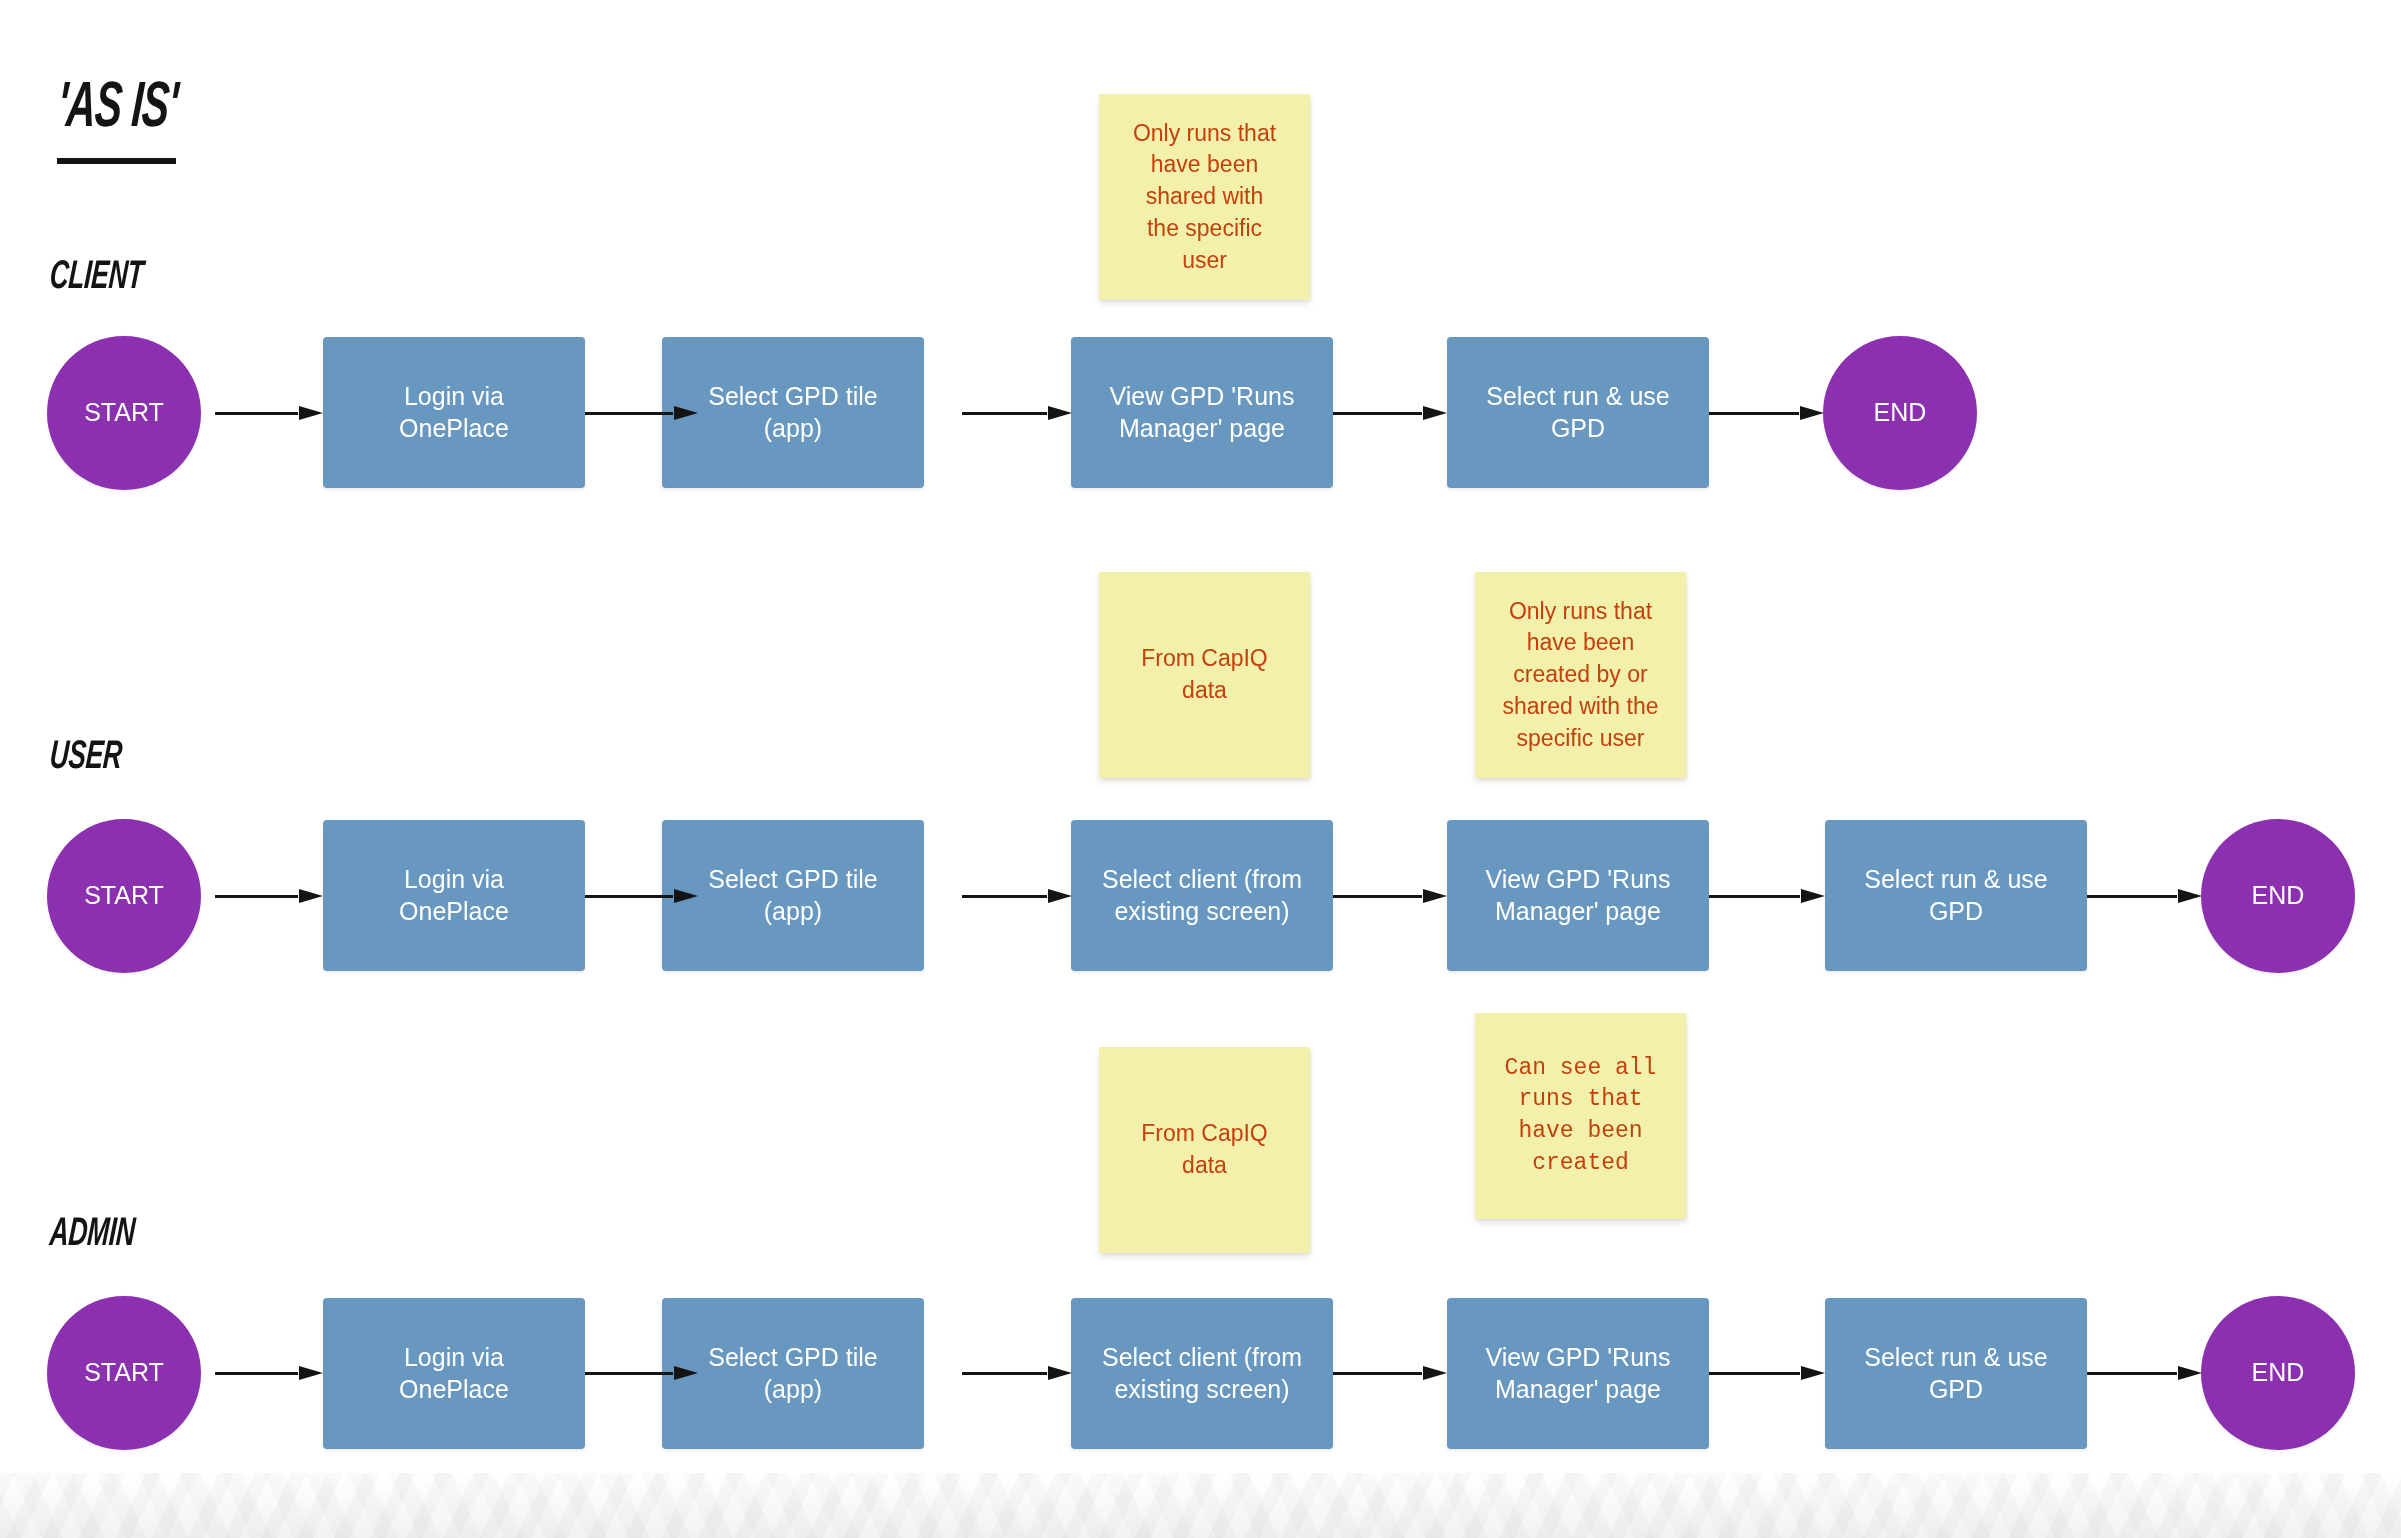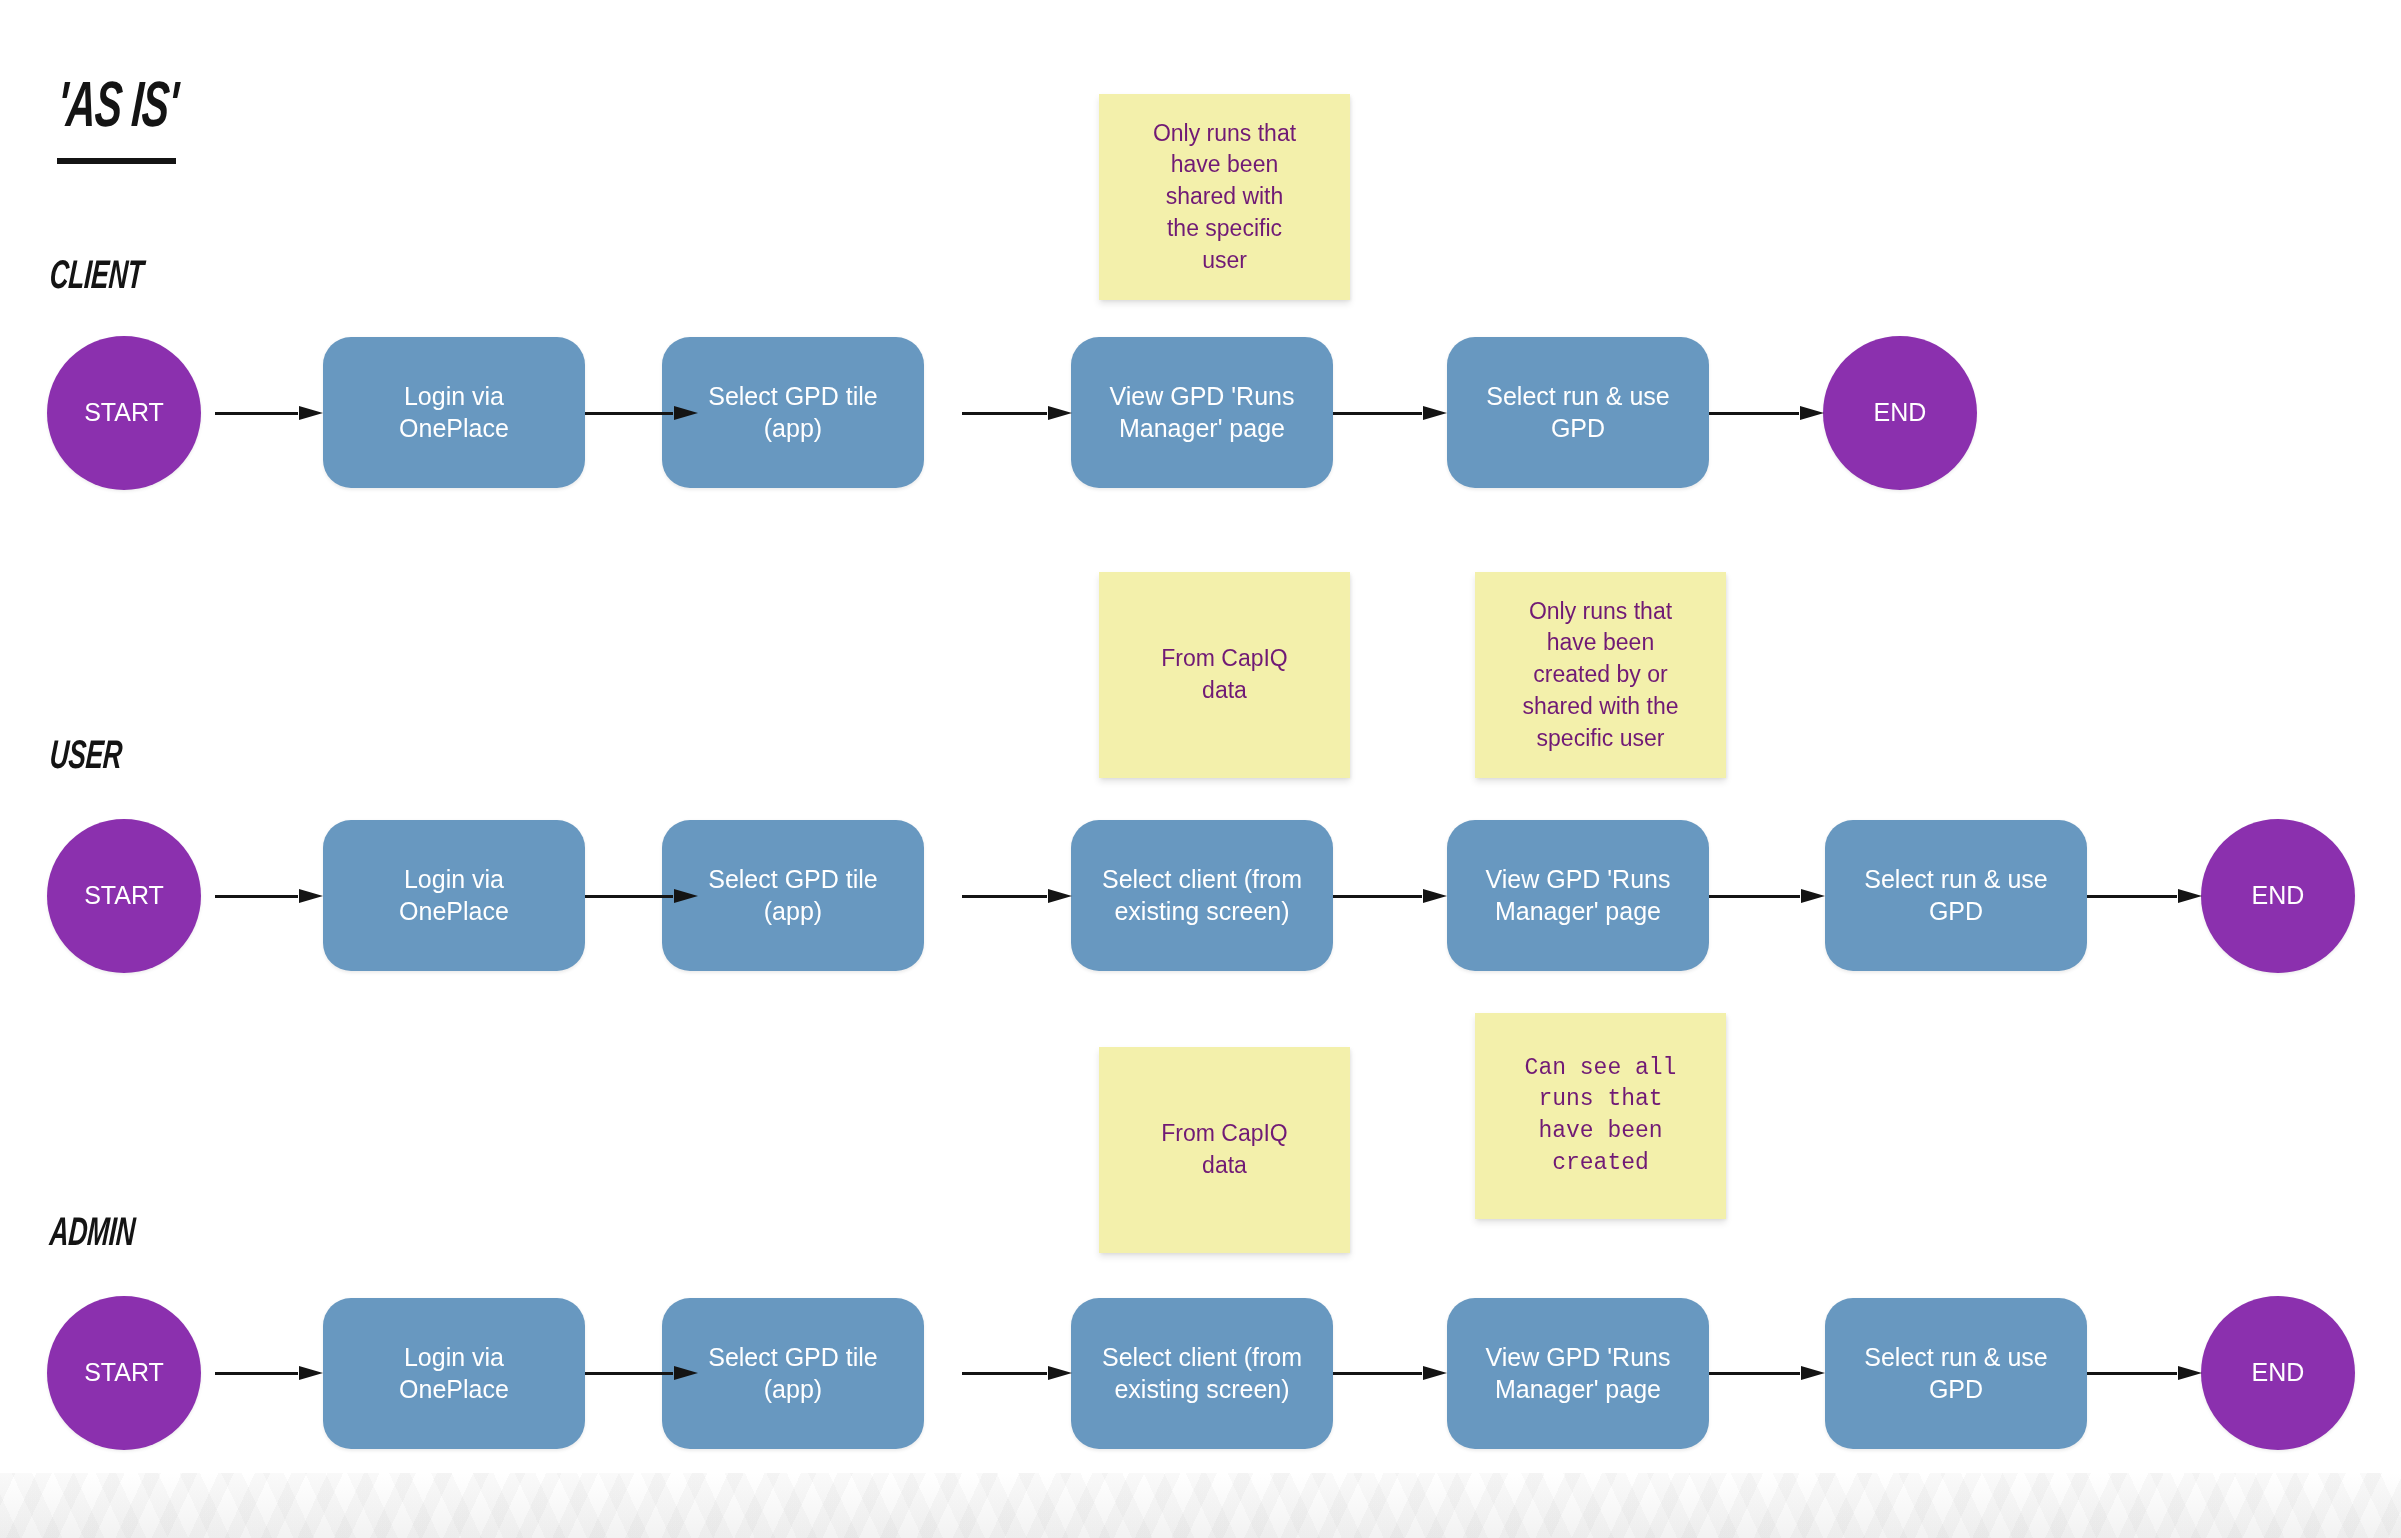--- a/index.html
+++ b/index.html
@@ -53,21 +53,21 @@
     box-sizing: border-box;
   }
   .terminator {
     width: 154px; height: 154px;
     border-radius: 50%;
     background: var(--node-purple, #8B30AE);
     box-shadow: 0 1.6px 3.3px rgba(0,0,0,0.08);
   }
   .process {
     width: 262px; height: 151px;
-    border-radius: 28px;
+    border-radius: 4px;
     background: var(--node-blue, #6898C0);
     padding: 0 13px;
     box-shadow: 0 1.6px 3.3px rgba(0,0,0,0.08);
   }
 
   
   .colA { left: 47px; }
   .col1 { left: 323px; }
   .col2 { left: 662px; }
   .col3 { left: 1071px; }
@@ -93,27 +93,27 @@
     right: -24.6px; top: 50%;
     transform: translateY(-50%);
     border-left: 24.6px solid var(--arrow-black, #141414);
     border-top: 7px solid transparent;
     border-bottom: 7px solid transparent;
   }
 
   
   .note {
     position: absolute;
-    width: 251px; height: 206px;
+    width: 211px; height: 206px;
     background: var(--note-yellow, #F3F0AB);
     display: flex;
     align-items: center;
     justify-content: center;
     text-align: center;
-    color: #701a75;
+    color: #c2410c;
     font-size: 23px;
     line-height: 1.38;
     white-space: pre-line;
     box-shadow: 0 4.4px 6.5px rgba(0,0,0,0.10), 1.6px 1.6px 2.7px rgba(0,0,0,0.06);
   }
 
   
   .bottom-texture {
     position: absolute;
     left: 0; right: 0; bottom: 0;

